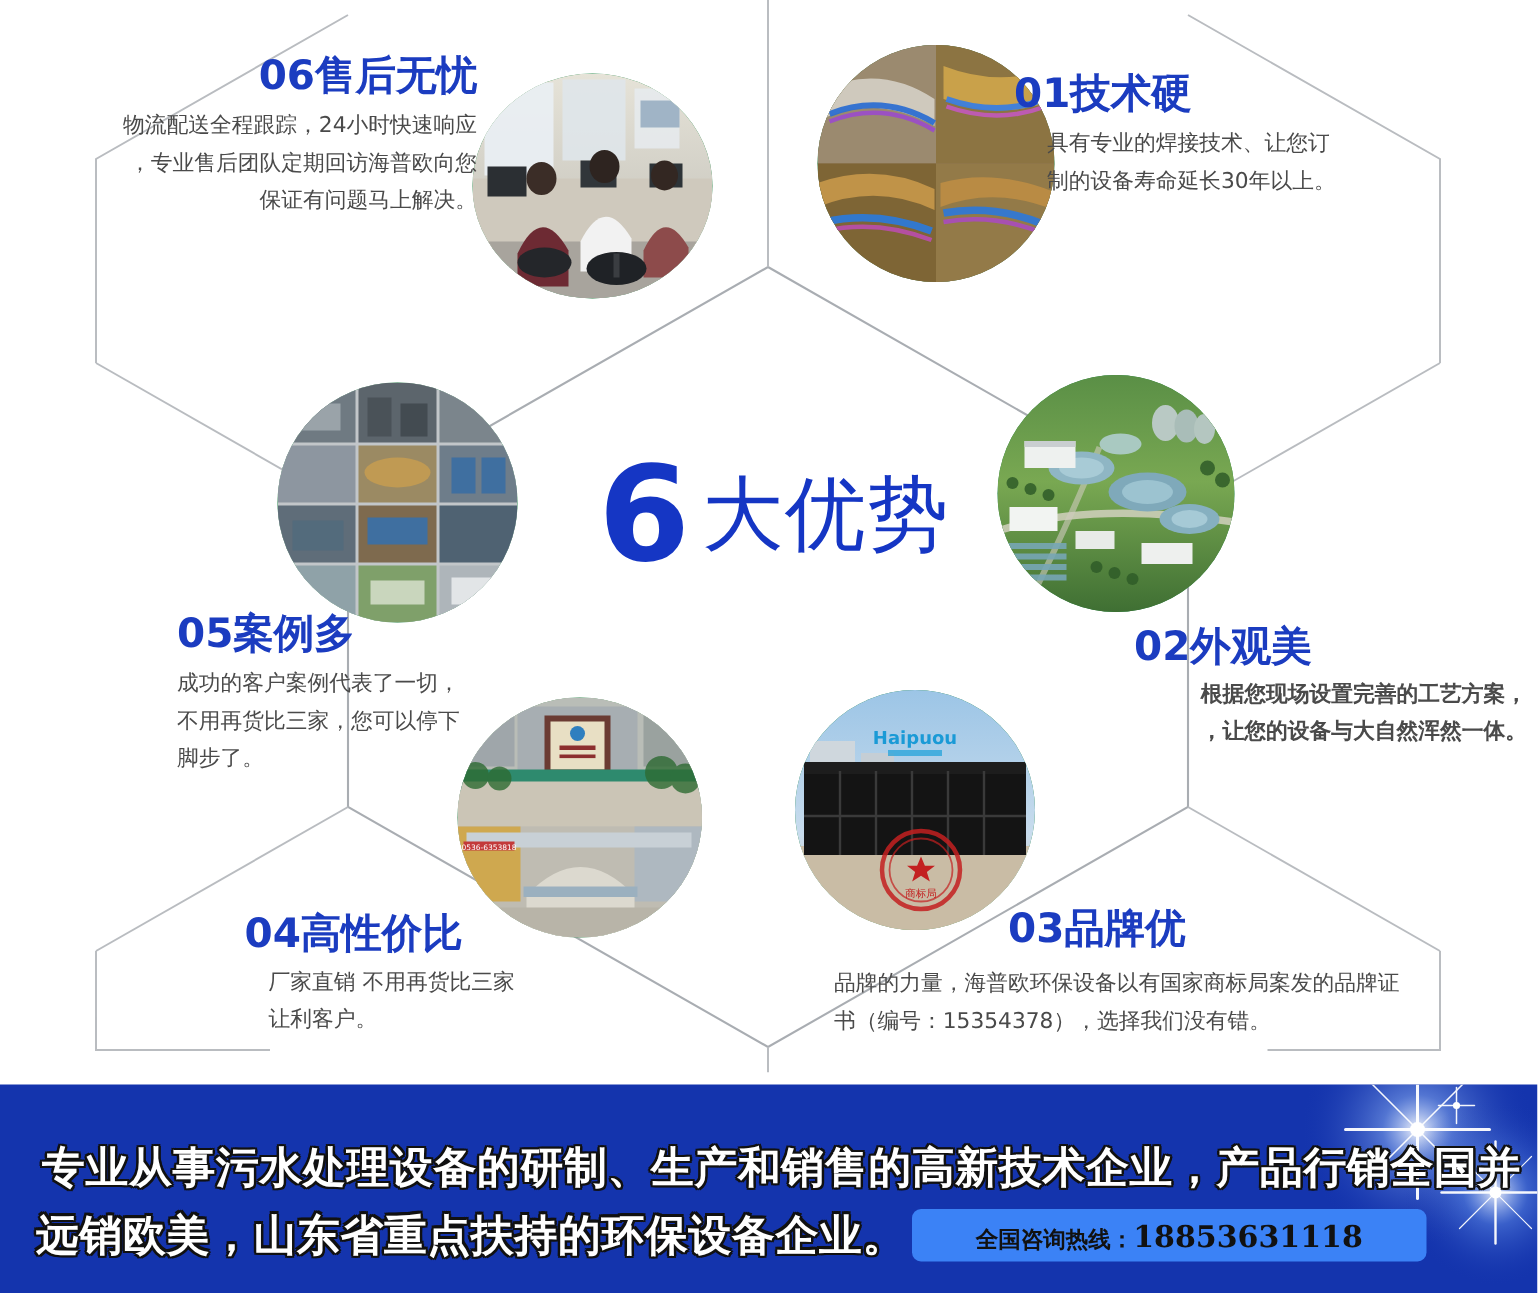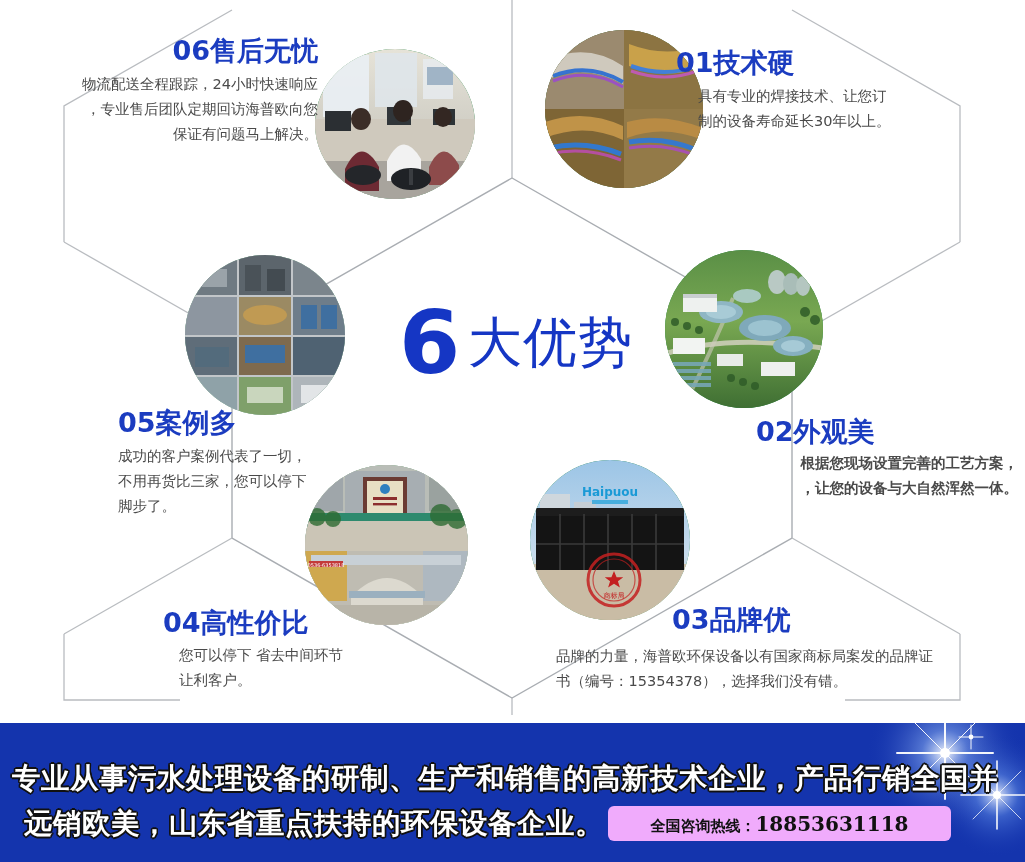--- a/index.html
+++ b/index.html
@@ -69,26 +69,26 @@
     letter-spacing:0.5px;
     white-space:nowrap;
     -webkit-text-stroke:1.2px #111111;
     paint-order:stroke fill;
     text-shadow:
       1.4px 1.4px 0 #111, -1.4px 1.4px 0 #111,
       1.4px -1.4px 0 #111, -1.4px -1.4px 0 #111,
       0 1.6px 0 #111, 0 -1.6px 0 #111,
       1.6px 0 0 #111, -1.6px 0 0 #111;
   }
-  #b-line1{left:12px;top:760px;}
+  #b-line1{left:28px;top:760px;}
   #b-line2{left:24px;top:805px;}
   #hotline{
     position:absolute;left:608px;top:806px;
     width:343px;height:35px;
-    background:#f0abfc;border-radius:6px;
+    background:#3b82f6;border-radius:6px;
     display:flex;align-items:center;justify-content:center;
   }
   #hotline-text{
     font-family:"DejaVu Serif","Liberation Serif",serif;
     font-size:20px;color:#111111;font-weight:bold;white-space:nowrap;
   }
   .hl-label{font-family:"DejaVu Sans","Liberation Sans",sans-serif;font-size:15px;font-weight:bold;}
 </style>
 </head>
 <body>
@@ -369,21 +369,21 @@
     <div class="f-title">03品牌优</div>
   </div>
   <div class="f-desc" style="position:absolute;left:556px;top:644px;width:466px;">
     <div>品牌的力量，海普欧环保设备以有国家商标局案发的品牌证</div>
     <div>书（编号：15354378），选择我们没有错。</div>
   </div>
 
   <div class="feature ta-l" style="left:163px;top:608px;width:300px;">
     <div class="f-title">04高性价比</div>
     <div class="f-desc" style="margin-top:5px;padding-left:16px;">
-      <div>您可以停下 省去中间环节</div>
+      <div>厂家直销 不用再货比三家</div>
       <div>让利客户。</div>
     </div>
   </div>
 
   <div class="feature ta-l" style="left:82px;top:408px;width:300px;margin-left:36px;">
     <div class="f-title">05案例多</div>
     <div class="f-desc" style="margin-top:6px;padding-left:-6px;">
       <div>成功的客户案例代表了一切，</div>
       <div>不用再货比三家，您可以停下</div>
       <div>脚步了。</div>

